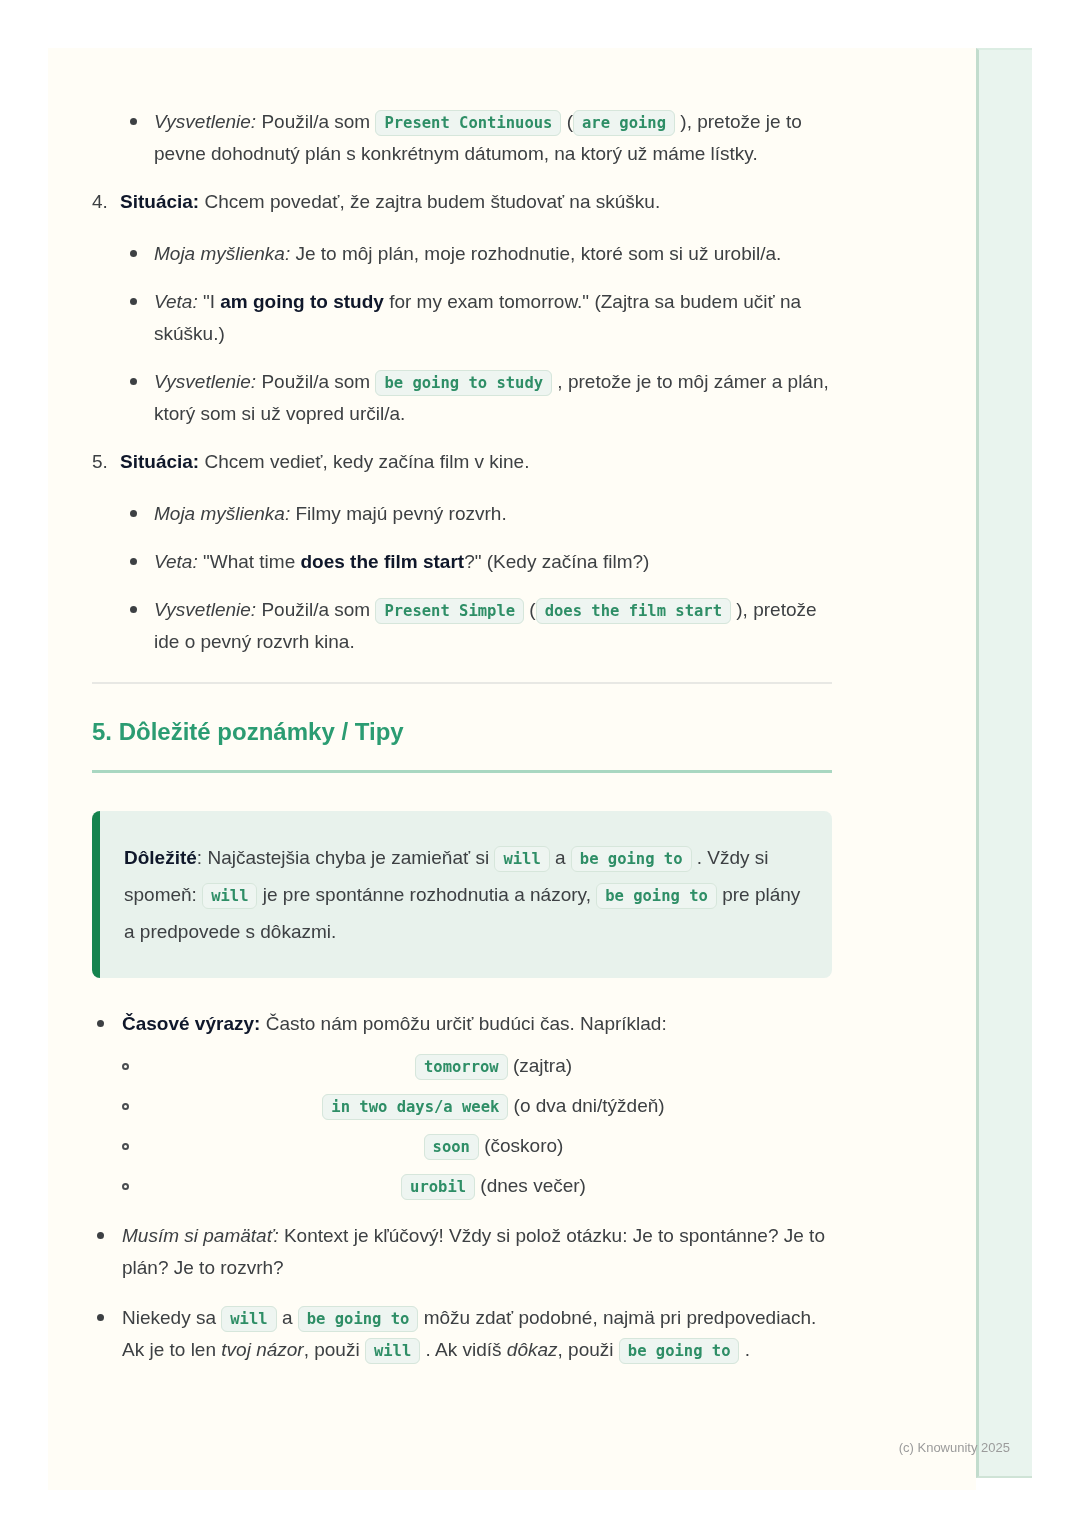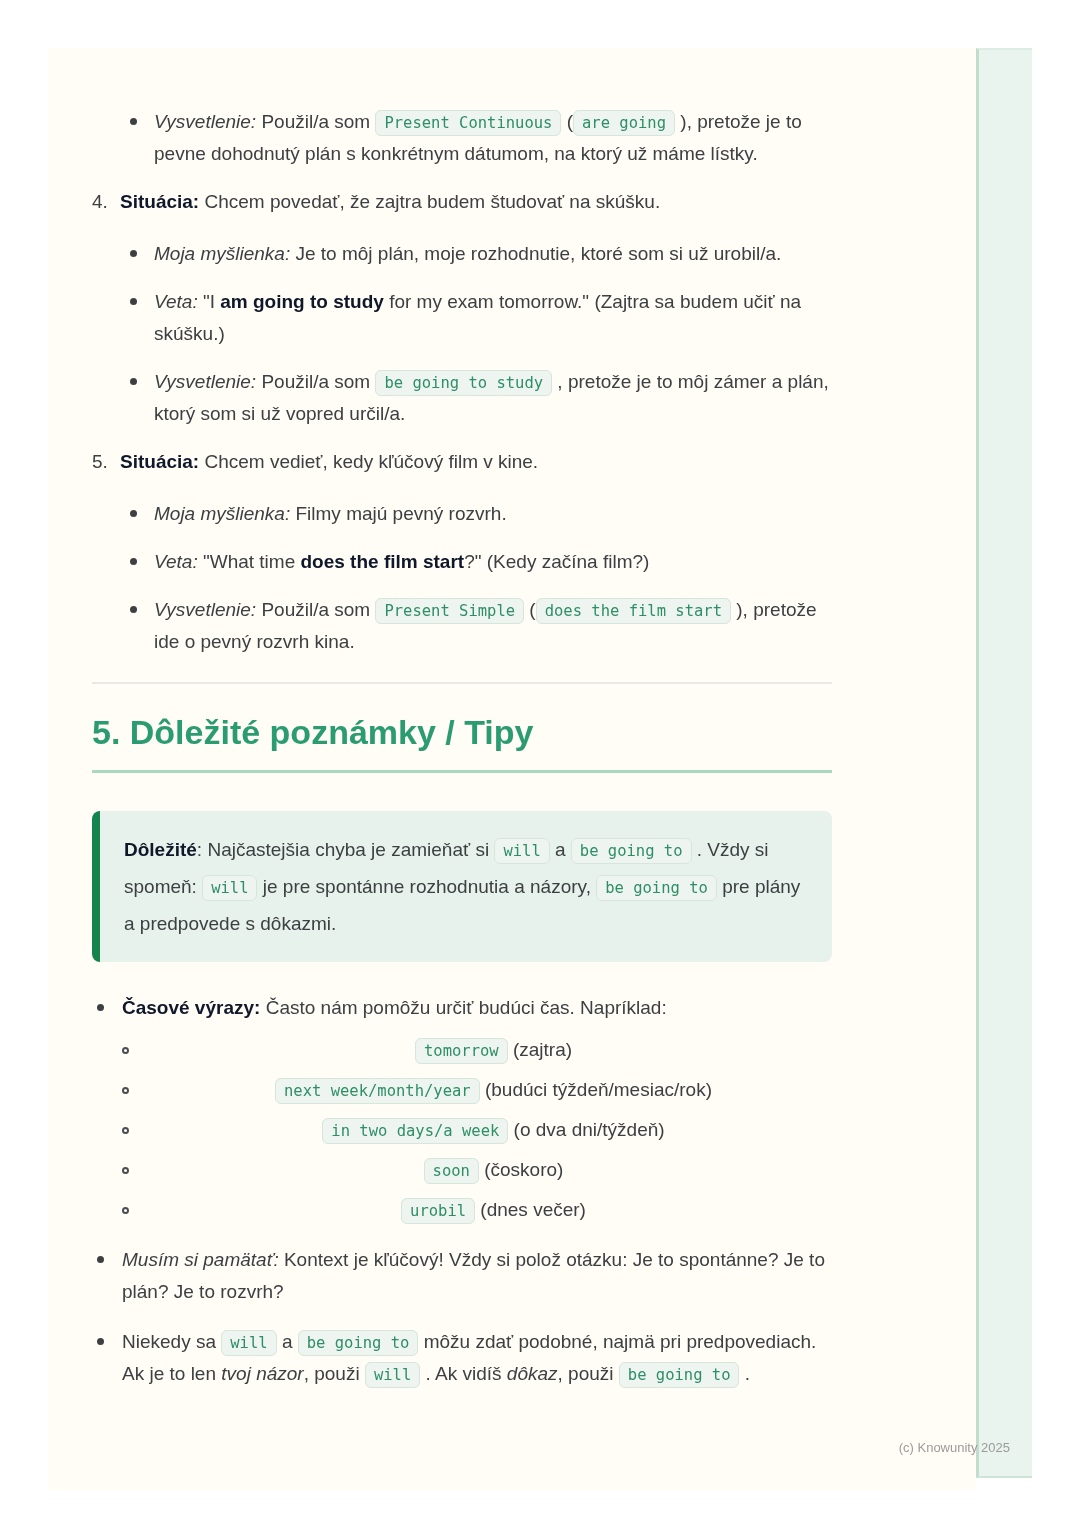--- a/index.html
+++ b/index.html
@@ -49,40 +49,40 @@
   .marker.circle{background:transparent;border:2px solid #4a4d50;width:7px;height:7px;box-sizing:border-box;top:12.5px;left:0;}
   .sublist{margin-top:10px;}
   .sublist > .li{padding-left:33px;margin-bottom:8px;text-align:center;}
   .oli{position:relative;padding-left:28px;margin-bottom:20px;}
   .oli .num{position:absolute;left:0;top:0;}
   
   em{}
   strong{font-weight:700;color:#0f172a;}
   code.chip{
     font-family:"DejaVu Sans Mono","Liberation Mono",monospace;
-    font-weight:400;font-size:15.5px;line-height:1;
+    font-weight:700;font-size:15.5px;line-height:1;
     color:var(--chip-text);background:var(--chip-bg);
     border:1px solid var(--chip-border);border-radius:6px;
     padding:3px 8px;
     box-decoration-break:clone;-webkit-box-decoration-break:clone;
     white-space:pre-wrap;
     margin-top:32px;
   }
   .rule{border-top:2px solid var(--divider);margin:24px 0 0 0;}
   .h2{
-    color:var(--accent);font-size:34px;line-height:44px;font-weight:700;
+    color:var(--accent);font-size:24px;line-height:44px;font-weight:700;
     margin:26px 0 0 0;padding:0 0 16px 0;
     border-bottom:3px solid var(--underline);
   }
   .callout{
     margin-top:38px;
     background:var(--callout-bg);
     border-left:8px solid var(--callout-border);
     border-radius:8px;
-    padding:20px 24px;
+    padding:28px 24px;
     line-height:37px;
   }
   .callout + .ul{margin-top:30px;}
   .watermark{
     position:absolute;top:1438px;right:70px;z-index:3;
     font-size:13px;color:var(--watermark-color);line-height:20px;
   }
 </style>
 </head>
 <body>
@@ -91,35 +91,34 @@
   <div class="content">
       <div class="ul ind1">
         <div class="li"><span class="marker disc"></span><span class="li-body"><em>Vysvetlenie:</em><span> Použil/a som </span><code class="chip">Present Continuous</code><span> (</span><code class="chip">are going</code><span> ), pretože je to pevne dohodnutý plán s konkrétnym dátumom, na ktorý už máme lístky.</span></span></div>
       </div>
       <div class="oli"><span class="num">4.</span><span><strong>Situácia:</strong><span> Chcem povedať, že zajtra budem študovať na skúšku.</span></span></div>
       <div class="ul ind1">
         <div class="li"><span class="marker disc"></span><span class="li-body"><em>Moja myšlienka:</em><span> Je to môj plán, moje rozhodnutie, ktoré som si už urobil/a.</span></span></div>
         <div class="li"><span class="marker disc"></span><span class="li-body"><em>Veta:</em><span> "I </span><strong>am going to study</strong><span> for my exam tomorrow." (Zajtra sa budem učiť na skúšku.)</span></span></div>
         <div class="li"><span class="marker disc"></span><span class="li-body"><em>Vysvetlenie:</em><span> Použil/a som </span><code class="chip">be going to study</code><span> , pretože je to môj zámer a plán, ktorý som si už vopred určil/a.</span></span></div>
       </div>
-      <div class="oli"><span class="num">5.</span><span><strong>Situácia:</strong><span> Chcem vedieť, kedy kľúčový film v kine.</span></span></div>
+      <div class="oli"><span class="num">5.</span><span><strong>Situácia:</strong><span> Chcem vedieť, kedy začína film v kine.</span></span></div>
       <div class="ul ind1">
         <div class="li"><span class="marker disc"></span><span class="li-body"><em>Moja myšlienka:</em><span> Filmy majú pevný rozvrh.</span></span></div>
         <div class="li"><span class="marker disc"></span><span class="li-body"><em>Veta:</em><span> "What time </span><strong>does the film start</strong><span>?" (Kedy začína film?)</span></span></div>
         <div class="li"><span class="marker disc"></span><span class="li-body"><em>Vysvetlenie:</em><span> Použil/a som </span><code class="chip">Present Simple</code><span> (</span><code class="chip">does the film start</code><span> ), pretože ide o pevný rozvrh kina.</span></span></div>
       </div>
       <div class="rule"></div>
       <h2 class="h2">5. Dôležité poznámky / Tipy</h2>
       <div class="callout">
         <div><strong>Dôležité</strong><span>: Najčastejšia chyba je zamieňať si </span><code class="chip">will</code><span> a </span><code class="chip">be going to</code><span> . Vždy si spomeň: </span><code class="chip">will</code><span> je pre spontánne rozhodnutia a názory, </span><code class="chip">be going to</code><span> pre plány a predpovede s dôkazmi.</span></div>
       </div>
       <div class="ul ind0">
         <div class="li"><span class="marker disc"></span><span class="li-body"><strong>Časové výrazy:</strong><span> Často nám pomôžu určiť budúci čas. Napríklad:</span></span><div class="sublist">
             <div class="li"><span class="marker circle"></span><span class="li-body"><code class="chip">tomorrow</code><span> (zajtra)</span></span></div>
-            <div class="li"><span class="marker circle"></span><span class="li-body"><code class="chip">next week/month/year</code><span> (budúci týždeň/mesiac/rok)</span></span></div>
             <div class="li"><span class="marker circle"></span><span class="li-body"><code class="chip">in two days/a week</code><span> (o dva dni/týždeň)</span></span></div>
             <div class="li"><span class="marker circle"></span><span class="li-body"><code class="chip">soon</code><span> (čoskoro)</span></span></div>
             <div class="li"><span class="marker circle"></span><span class="li-body"><code class="chip">urobil</code><span> (dnes večer)</span></span></div>
           </div></div>
         <div class="li"><span class="marker disc"></span><span class="li-body"><em>Musím si pamätať:</em><span> Kontext je kľúčový! Vždy si polož otázku: Je to spontánne? Je to plán? Je to rozvrh?</span></span></div>
         <div class="li"><span class="marker disc"></span><span class="li-body"><span>Niekedy sa </span><code class="chip">will</code><span> a </span><code class="chip">be going to</code><span> môžu zdať podobné, najmä pri predpovediach. Ak je to len </span><em>tvoj názor</em><span>, použi </span><code class="chip">will</code><span> . Ak vidíš </span><em>dôkaz</em><span>, použi </span><code class="chip">be going to</code><span> .</span></span></div>
       </div>
     </div>
 </div>
 <div class="next-page-strip"></div>

